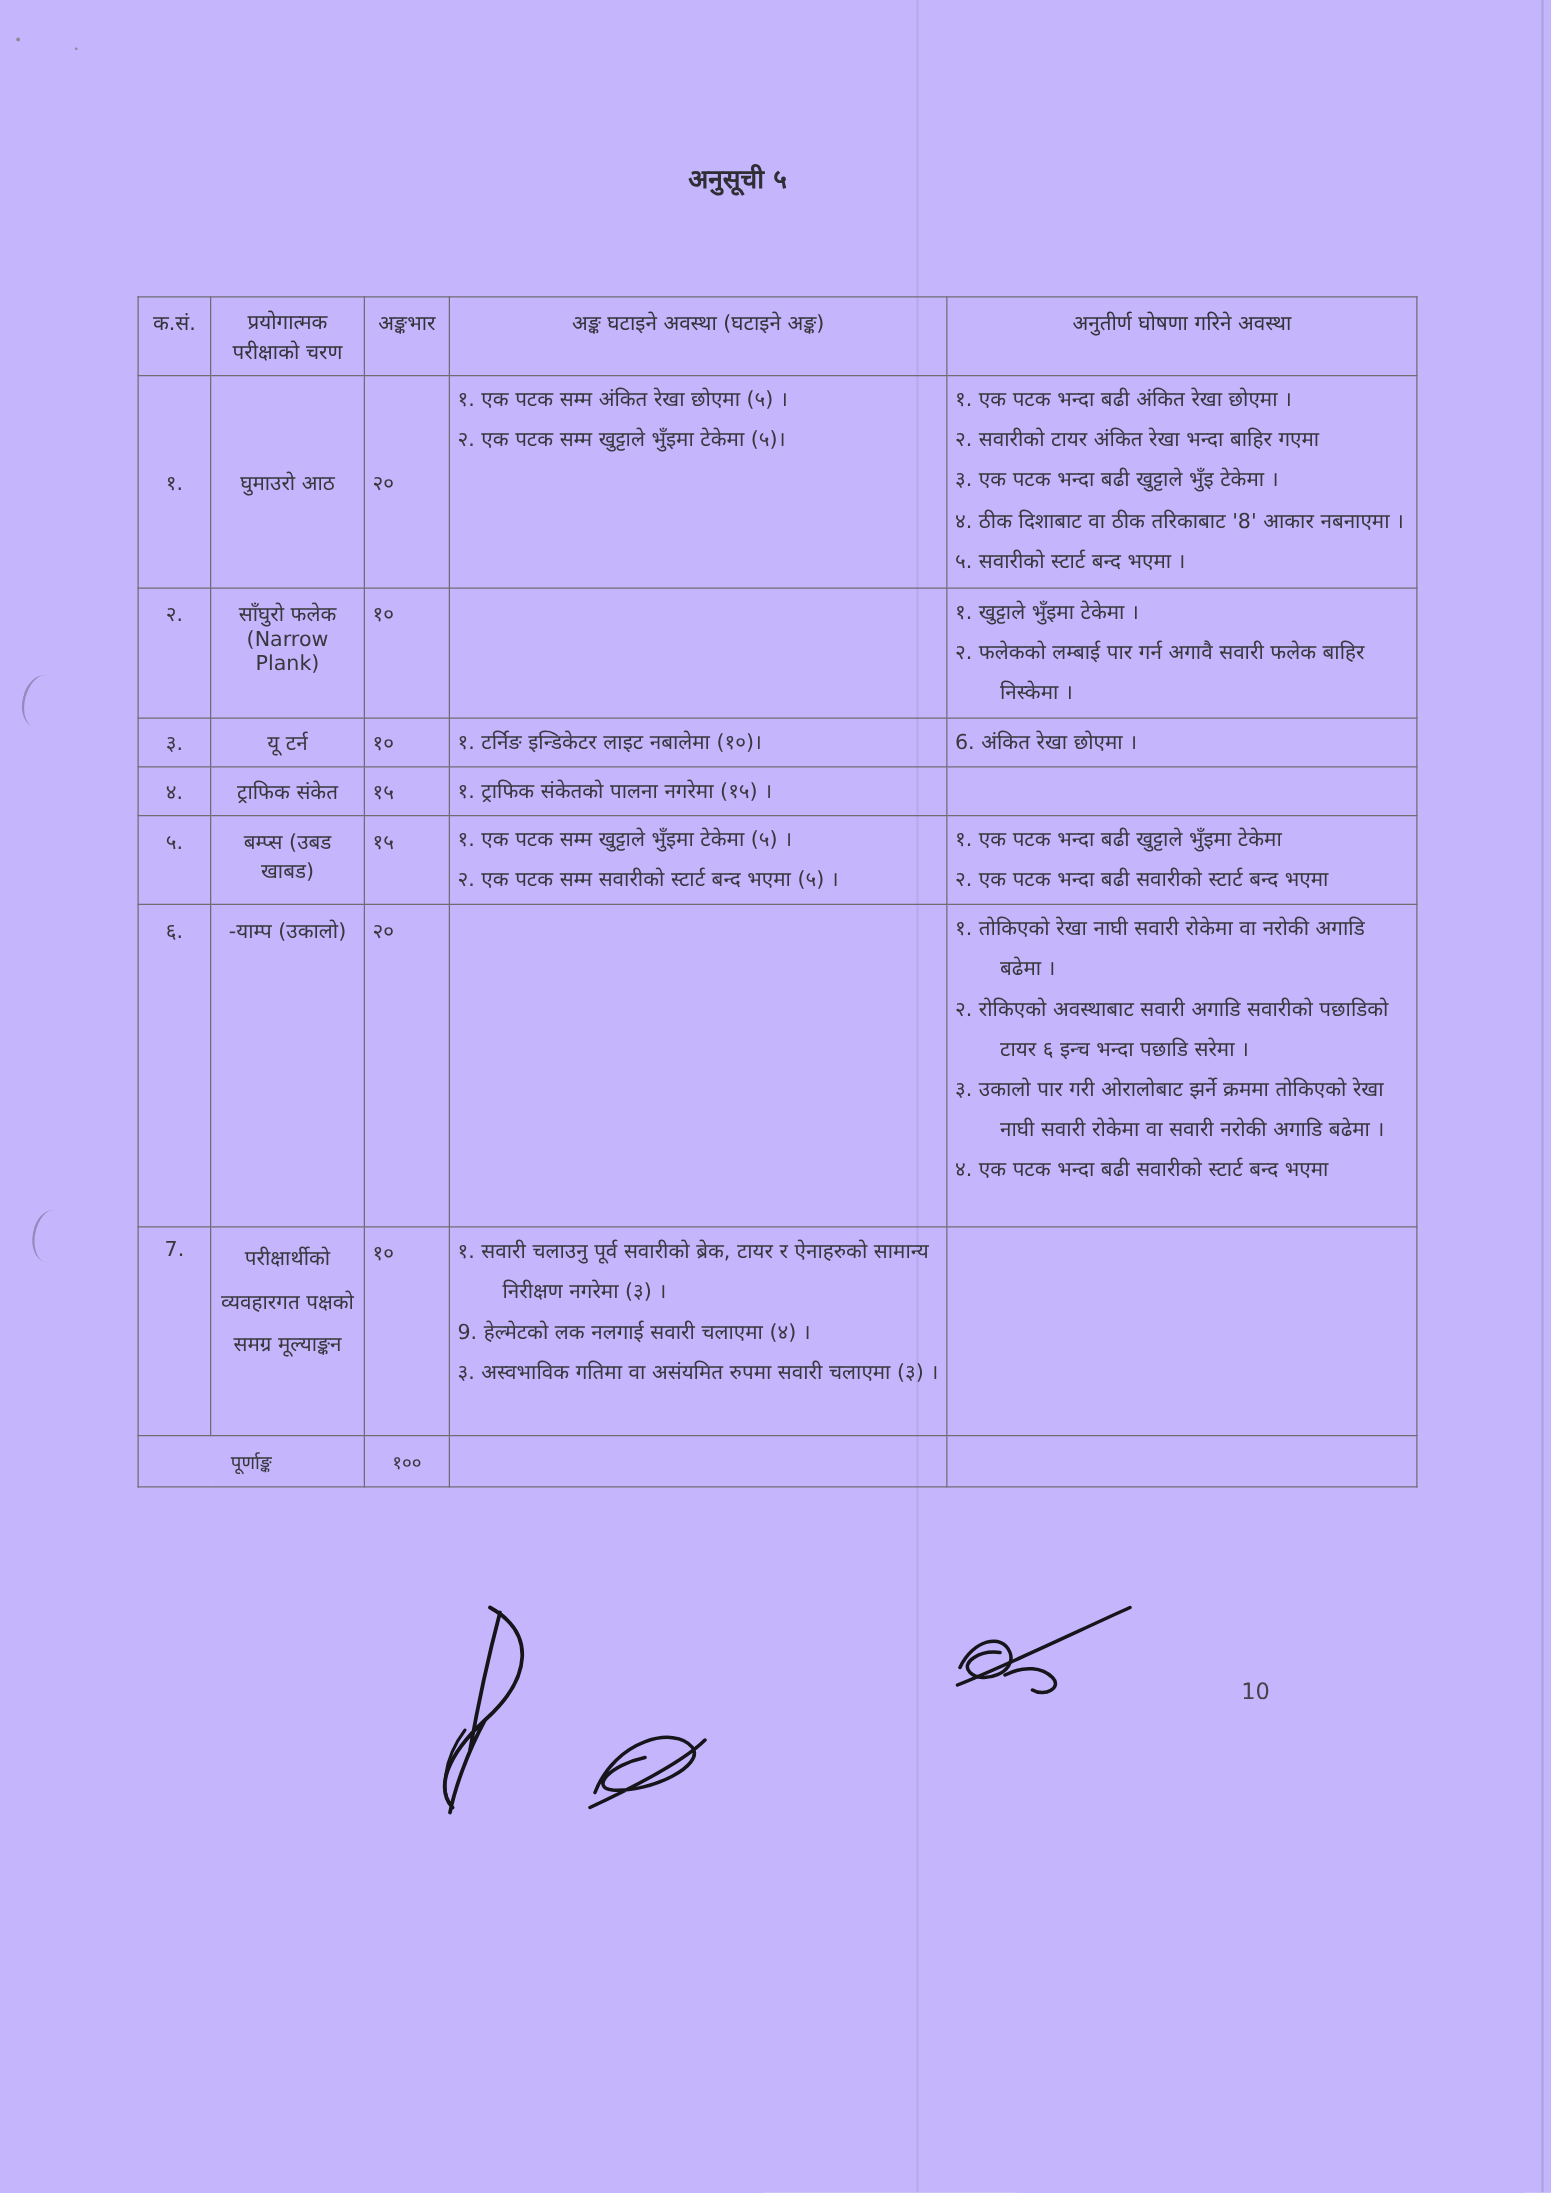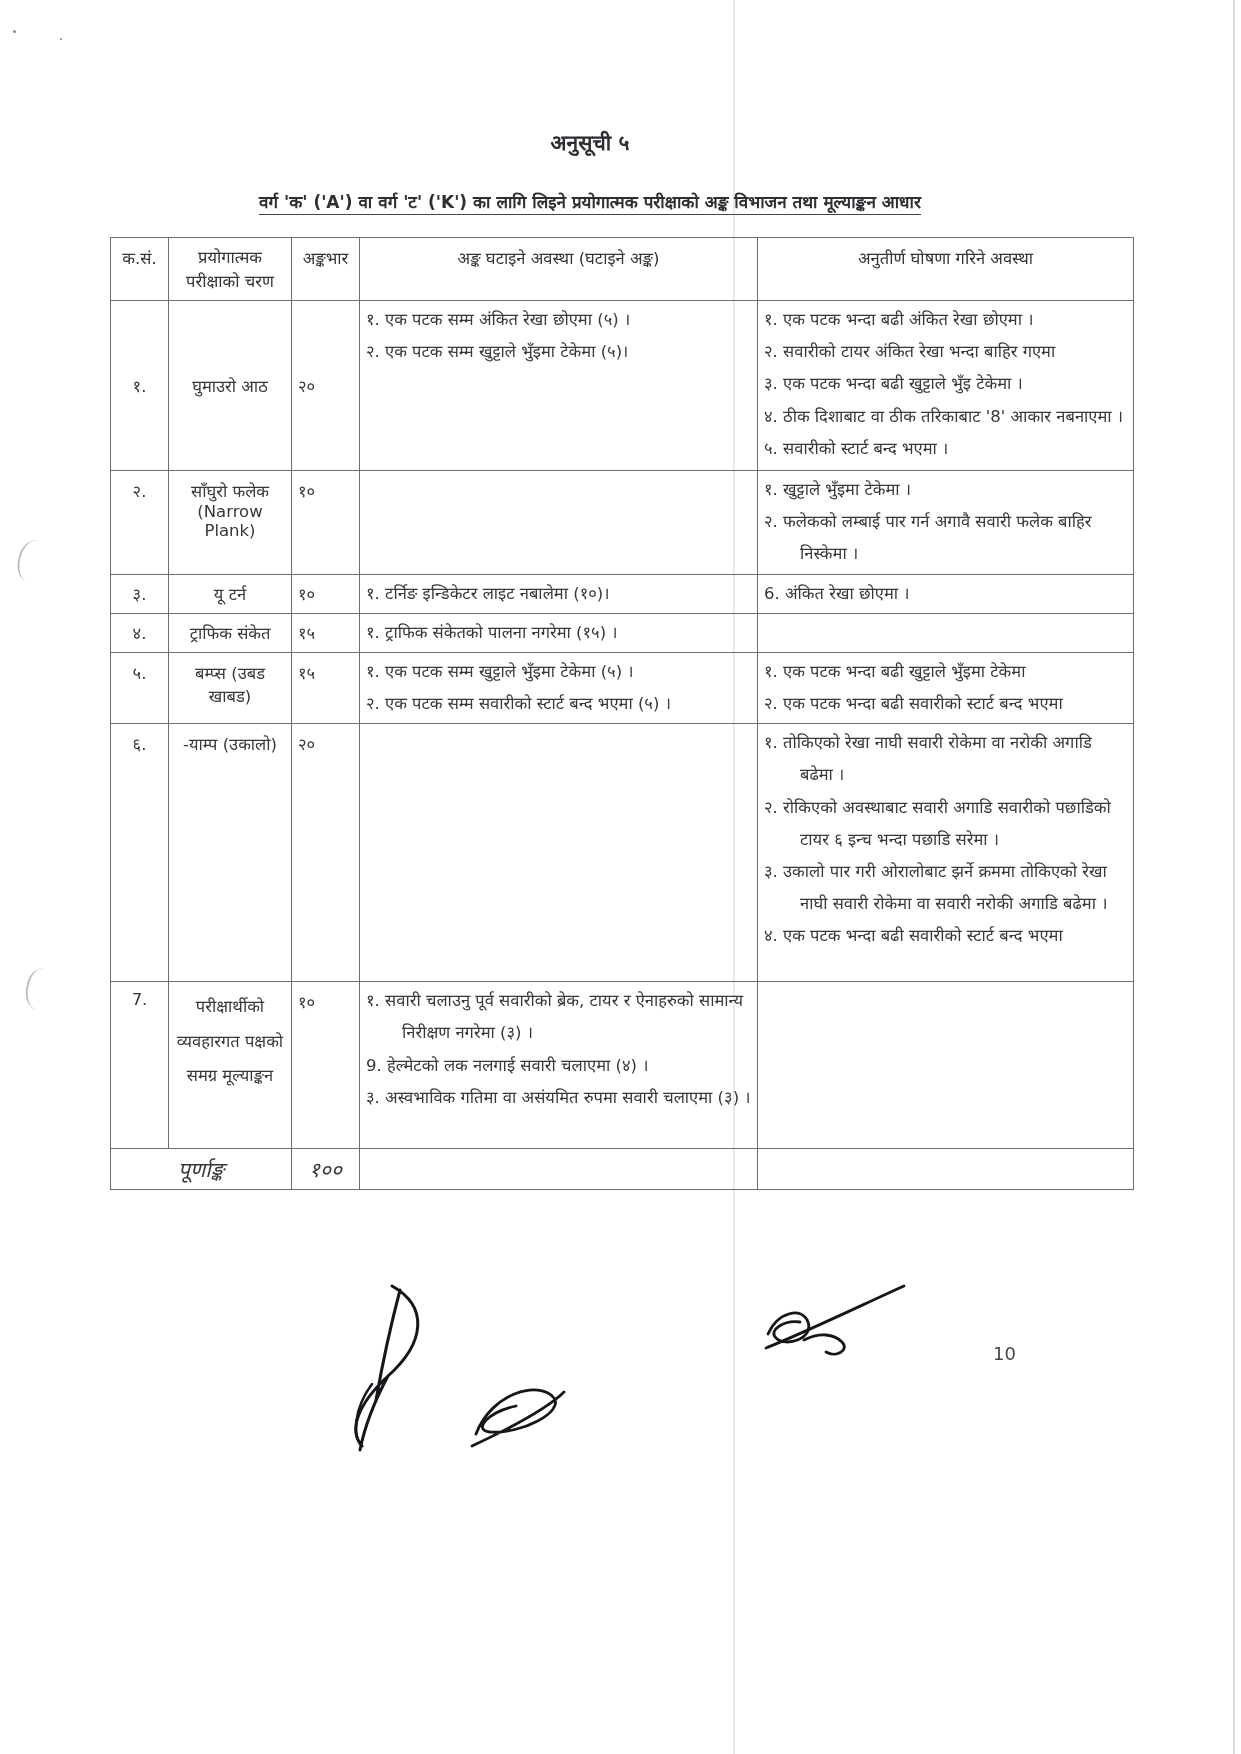--- a/index.html
+++ b/index.html
@@ -4,21 +4,21 @@
 <style>
   html,body{margin:0;padding:0;}
   body{
     font-family:"DejaVu Sans","Liberation Sans",sans-serif;
     background:#e8e8e6;
   }
   .page{
     position:relative;
     width:1241px;height:1754px;
     margin:0 auto;
-    background:#ffffff;
+    background:#c4b5fd;
     overflow:hidden;
     color:#333;
   }
   
   .scan-line-mid{position:absolute;top:0;left:733px;width:2px;height:100%;background:rgba(110,125,160,0.16);}
   .scan-line-right{position:absolute;top:0;left:1233px;width:2px;height:100%;background:rgba(110,125,160,0.28);}
   .speck{position:absolute;background:#8a8a8a;border-radius:50%;}
   .punch-arc{position:absolute;width:26px;height:42px;border:none;border-left:2px solid rgba(60,60,70,0.35);border-radius:50% / 50%;background:transparent;}
 
   .content{position:absolute;left:110px;top:0;width:960px;}
@@ -52,21 +52,21 @@
   tr.hdr td.c-stage{line-height:1.45;}
   .vmid td.c-sn,.vmid td.c-stage,.vmid td.c-weight{vertical-align:middle;}
   .vtop td.c-sn,.vtop td.c-stage,.vtop td.c-weight{vertical-align:top;padding-top:8px;}
   .item{
     padding-left:36px;text-indent:-36px;
     line-height:1.95;
     margin:0;
   }
   td.pad-top{padding-top:26px;margin-left:12px;}
   td.pad-top2{padding-top:10px;}
-  tr.total-row td{vertical-align:middle;text-align:center;font-size:21px;height:34px;font-style:italic;}
+  tr.total-row td{vertical-align:middle;text-align:center;font-size:15px;height:34px;}
   tr.total-row td.t-label{text-align:center;}
 
   .page-number{
     position:absolute;left:993px;top:1343px;
     font-size:18px;color:#44444a;
   }
   .sig{position:absolute;}
   .sig svg{display:block;}
 </style>
 </head>
@@ -76,23 +76,20 @@
 
   <div class="scan-line-mid"></div>
   <div class="scan-line-right"></div>
   <div class="speck" style="left:13px;top:30px;width:3px;height:3px;"></div>
   <div class="speck" style="left:60px;top:38px;width:2px;height:2px;"></div>
   <div class="punch-arc" style="left:18px;top:540px;transform:rotate(14deg);"></div>
   <div class="punch-arc" style="left:26px;top:968px;transform:rotate(10deg);"></div>
 
   <div class="content">
     <div class="title">अनुसूची ५</div>
-    <div class="subtitle">
-      <span>वर्ग 'क' ('A') वा वर्ग 'ट' ('K') का लागि लिइने प्रयोगात्मक परीक्षाको अङ्क विभाजन तथा मूल्याङ्कन आधार</span>
-    </div>
   </div>
 
   <table class="marks">
 
     <tbody>
         <tr class="hdr" style="height:63px;">
       <td class="c-sn">क.सं.</td>
       <td class="c-stage">प्रयोगात्मक परीक्षाको चरण</td>
       <td class="c-weight">अङ्कभार</td>
       <td class="c-ded" style="text-align:center;">अङ्क घटाइने अवस्था  (घटाइने अङ्क)</td>

